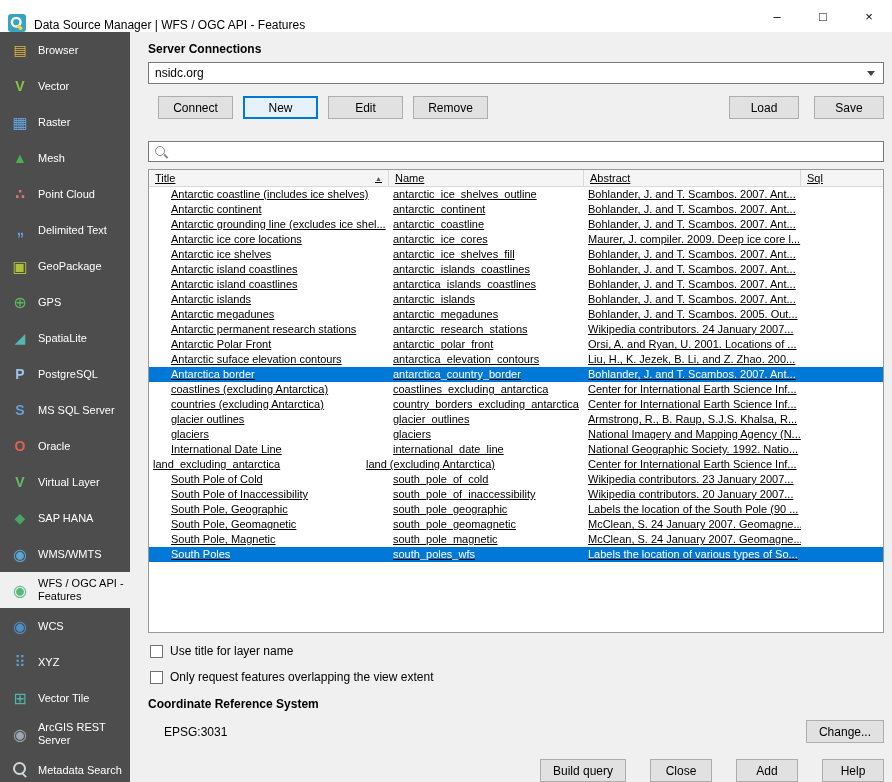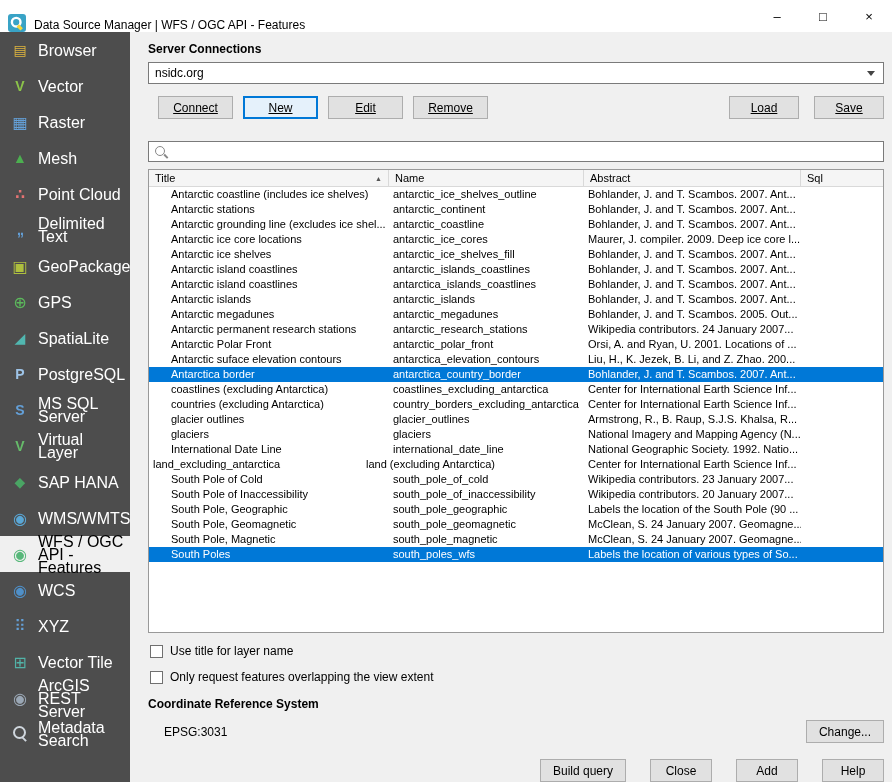--- a/index.html
+++ b/index.html
@@ -13,21 +13,21 @@
   .titlebar { height:32px; background:#ffffff; display:flex; align-items:flex-end; padding-left:8px; }
   .app-icon { width:18px; height:18px; flex:none; display:block; }
   .title { margin-left:8px; font-size:12px; }
   .win-controls { margin-left:auto; display:flex; height:32px; }
   .wc { width:46px; display:flex; align-items:center; justify-content:center; font-size:13px; color:#000; cursor:default; }
   
   .appbody { display:flex; height:750px; }
   .sidebar { width:130px; flex:none; background:#4d4d4d; overflow:hidden; }
   .side-item { height:36px; display:flex; align-items:center; gap:6px; padding:0 4px 0 8px; color:#fff; cursor:pointer; }
   .side-item.selected { background:#f0f0f0; color:#000; }
-  .si-label { font-size:16px; line-height:13px; }
+  .si-label { font-size:11px; line-height:13px; }
   .si { width:24px; height:24px; flex:none; display:flex; align-items:center; justify-content:center; font-size:14px; position:relative; }
   .icon-browser::before        { content:"▤"; color:#e0b63f; }
   .icon-vector::before         { content:"V"; color:#8bc34a; font-weight:bold; }
   .icon-raster::before         { content:"▦"; color:#64a0d8; font-size:16px; }
   .icon-mesh::before           { content:"▲"; color:#4caf50; }
   .icon-point-cloud::before    { content:"∴"; color:#e57373; font-weight:bold; }
   .icon-delimited-text::before { content:",,"; color:#64a0d8; font-weight:bold; letter-spacing:-1px; }
   .icon-geopackage::before     { content:"▣"; color:#aebf3e; font-size:16px; }
   .icon-gps::before            { content:"⊕"; color:#5cb85c; font-size:16px; }
   .icon-spatialite::before     { content:"◢"; color:#51b7b0; }
@@ -44,31 +44,31 @@
   .icon-arcgis::before         { content:"◉"; color:#9aa7b5; font-size:16px; }
   .icon-metadata-search::before{ content:""; position:absolute; left:5px; top:4px; width:9px; height:9px; border:2px solid #cfd6dd; border-radius:50%; }
   .icon-metadata-search::after { content:""; position:absolute; left:15px; top:14px; width:2px; height:6px; background:#cfd6dd; transform:rotate(-45deg); }
   
   .content { flex:1; display:flex; flex-direction:column; padding:10px 8px 0 18px; }
   .heading { font-weight:bold; height:15px; }
   .combo { margin-top:5px; height:22px; background:#fff; border:1px solid #7a7a7a; display:flex; align-items:center; padding:0 8px 0 6px; cursor:pointer; }
   .combo-arrow { margin-left:auto; width:0; height:0; border-left:4px solid transparent; border-right:4px solid transparent; border-top:5px solid #444; }
   button { font-family:inherit; font-size:12px; height:23px; padding:0 12px; background:#e1e1e1; border:1px solid #adadad; cursor:pointer; min-width:75px; }
   button.focused { background:#e5f1fb; border-color:#0078d7; box-shadow:inset 0 0 0 1px #0078d7; }
-  .btn-row { margin-top:12px; display:flex; align-items:center;text-decoration:underline; }
+  .btn-row { margin-top:12px; display:flex; align-items:center; }
   .btn-row .left { display:flex; gap:10px; margin-left:10px; }
   .btn-row .right { margin-left:auto; display:flex; gap:15px; }
   .btn-row .right button { min-width:70px; }
   .search-box { margin-top:22px; height:21px; background:#fff; border:1px solid #7a7a7a; display:flex; align-items:center; }
   .search-glass { position:relative; width:16px; height:16px; flex:none; margin:0 2px 0 4px; }
   .search-glass::before { content:""; position:absolute; left:2px; top:2px; width:8px; height:8px; border:1.5px solid #888; border-radius:50%; }
   .search-glass::after  { content:""; position:absolute; left:11.5px; top:10.5px; width:1.5px; height:5px; background:#888; transform:rotate(-45deg); }
   .search-box input { border:none; outline:none; flex:1; font:inherit; background:transparent; height:100%; padding:0 4px; }
   
-  .table { margin-top:7px; height:464px; background:#fff; border:1px solid #999; display:flex; flex-direction:column; overflow:hidden; }
+  .table { margin-top:7px; height:464px; background:#fff; border:1px solid #999; display:flex; flex-direction:column; overflow:hidden;text-decoration:underline; }
   .thead { display:flex; height:17px; background:#f5f5f5; border-bottom:1px solid #d9d9d9; flex:none; }
   .th { font-size:11px; display:flex; align-items:center; padding:0 6px; border-right:1px solid #d9d9d9; color:#000; cursor:pointer; }
   .c-title   { width:240px; flex:none; }
   .c-name    { width:195px; flex:none; }
   .c-abstract{ width:217px; flex:none; }
   .c-sql     { flex:1; border-right:none; }
   .sort { margin-left:auto; font-size:7px; color:#555; }
   .tbody { flex:1; overflow:hidden; }
   .tr { display:flex; height:15px; line-height:15px; font-size:11px; white-space:nowrap; cursor:default;align-items:flex-end; }
   .td { padding:0 4px; overflow:hidden; border-right:none; }
@@ -144,20 +144,24 @@
     </div>
       <div class="side-item">
       <span class="si icon-postgresql"></span>
       <span class="si-label">PostgreSQL</span>
     </div>
       <div class="side-item">
       <span class="si icon-mssql"></span>
       <span class="si-label">MS SQL Server</span>
     </div>
       <div class="side-item">
+      <span class="si icon-oracle"></span>
+      <span class="si-label">Oracle</span>
+    </div>
+      <div class="side-item">
       <span class="si icon-virtual-layer"></span>
       <span class="si-label">Virtual Layer</span>
     </div>
       <div class="side-item">
       <span class="si icon-sap-hana"></span>
       <span class="si-label">SAP HANA</span>
     </div>
       <div class="side-item">
       <span class="si icon-wms"></span>
       <span class="si-label">WMS/WMTS</span>
@@ -226,21 +230,21 @@
       </div>
       <div class="tbody">
 
       <div class="tr">
           <div class="td c-title">Antarctic coastline (includes ice shelves)</div>
           <div class="td c-name">antarctic_ice_shelves_outline</div>
           <div class="td c-abstract">Bohlander, J. and T. Scambos. 2007. Ant...</div>
           <div class="td c-sql"></div>
         </div>
           <div class="tr">
-          <div class="td c-title">Antarctic stations</div>
+          <div class="td c-title">Antarctic continent</div>
           <div class="td c-name">antarctic_continent</div>
           <div class="td c-abstract">Bohlander, J. and T. Scambos. 2007. Ant...</div>
           <div class="td c-sql"></div>
         </div>
           <div class="tr">
           <div class="td c-title">Antarctic grounding line (excludes ice shel...</div>
           <div class="td c-name">antarctic_coastline</div>
           <div class="td c-abstract">Bohlander, J. and T. Scambos. 2007. Ant...</div>
           <div class="td c-sql"></div>
         </div>

